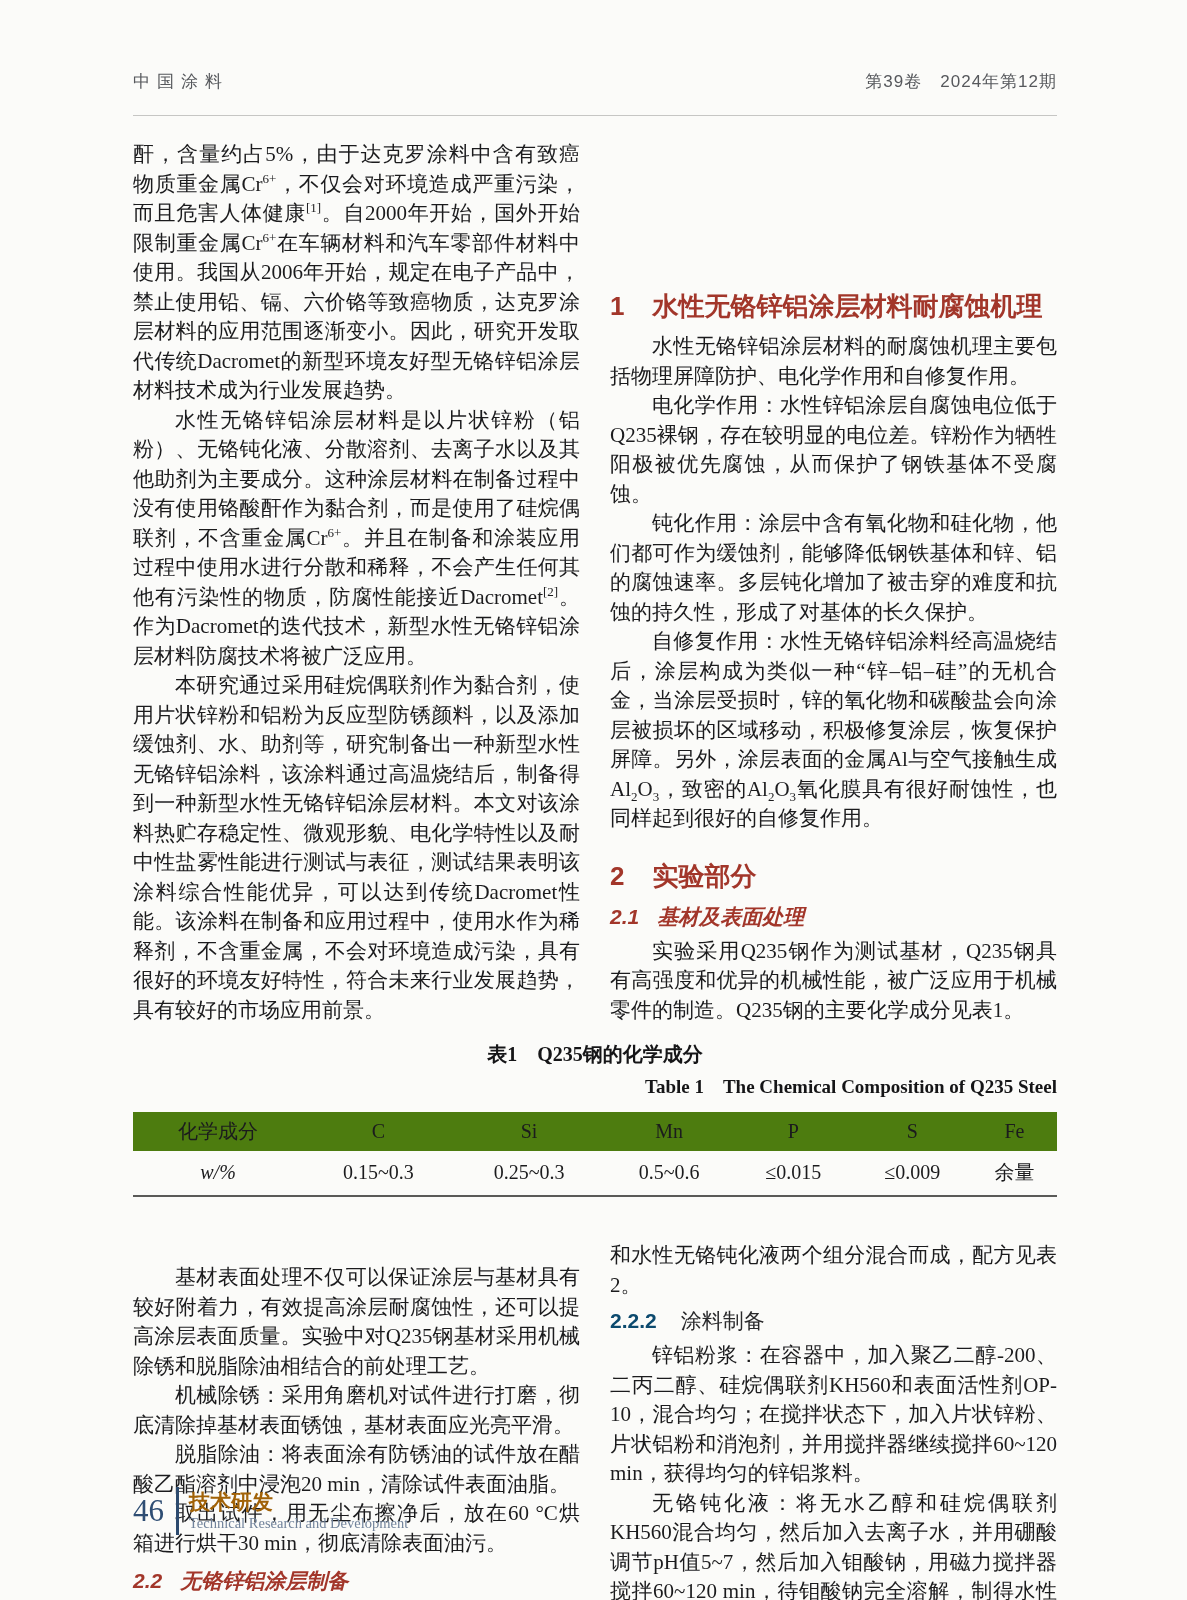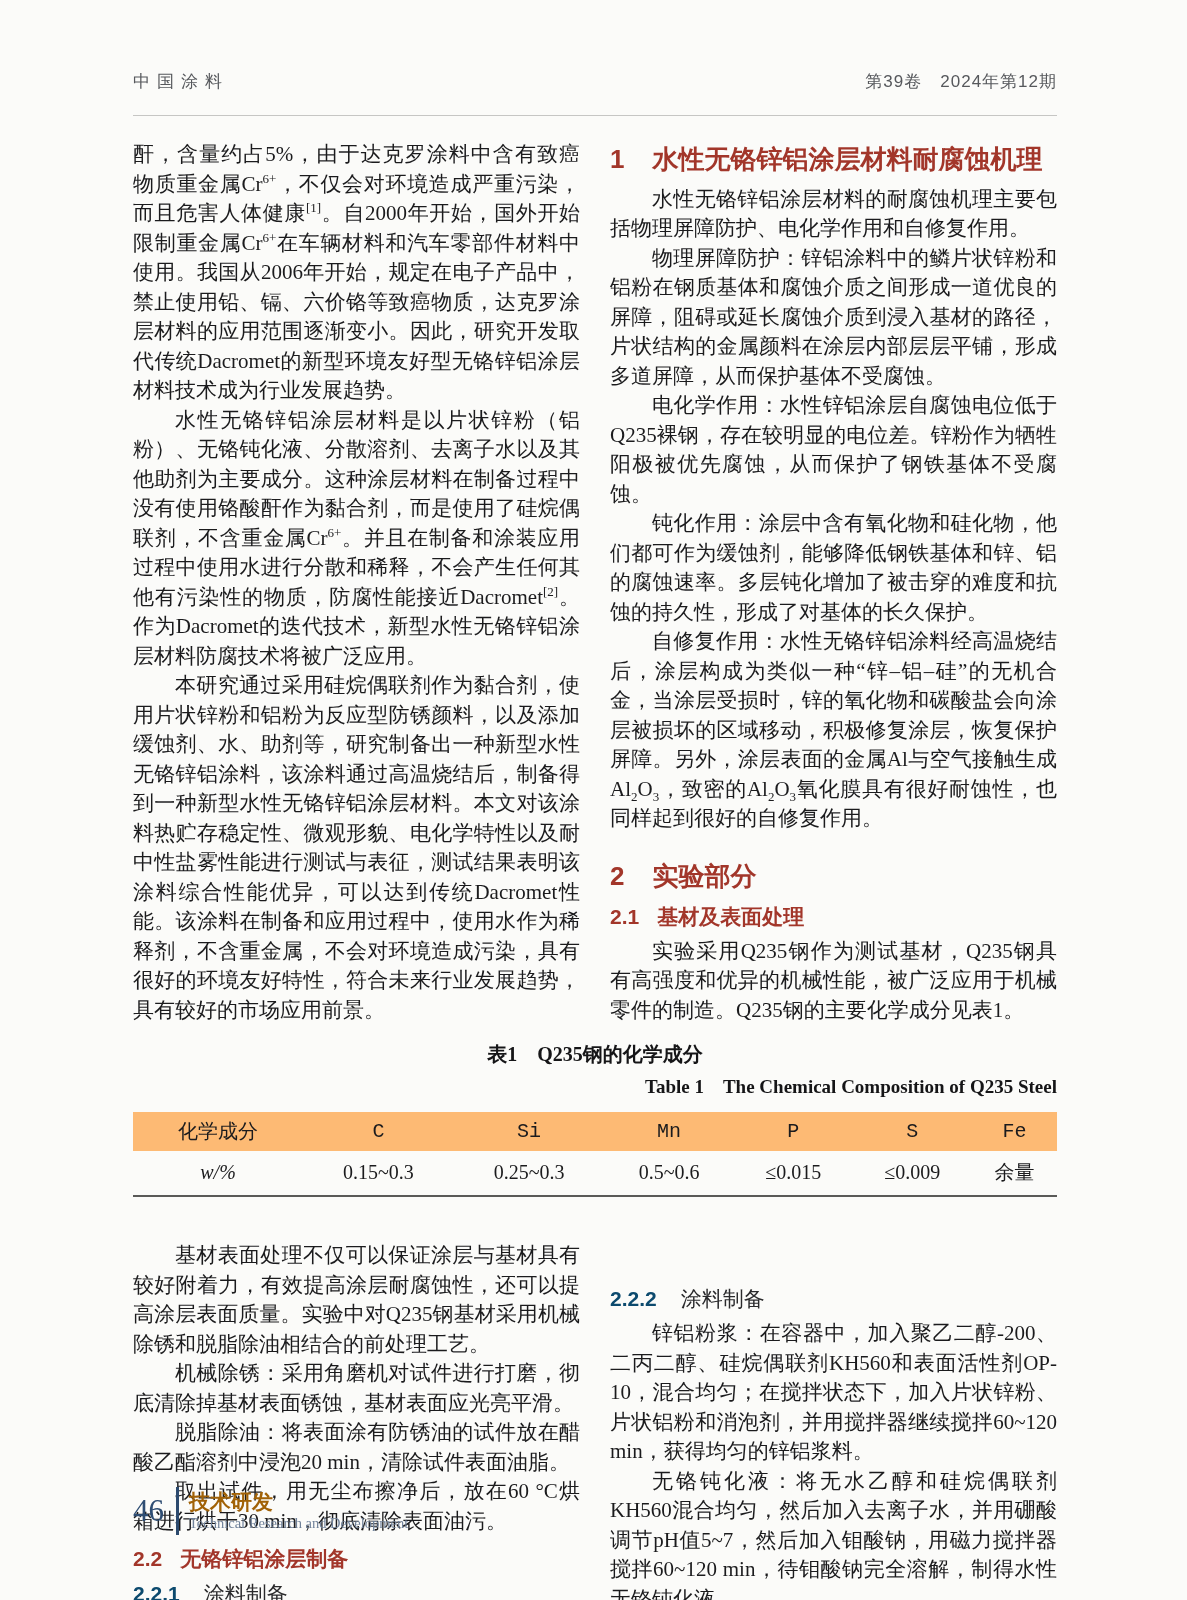--- a/index.html
+++ b/index.html
@@ -31,36 +31,36 @@
   .h-sec{
     font-family:"Liberation Sans","DejaVu Sans",sans-serif;
     color:#a2362a;font-weight:bold;font-size:26px;line-height:32px;
     margin:0 0 10px 0;text-align:left;text-indent:0;
   }
   .h-sec .h-num{margin-right:28px;}
   .h-sec.h-sec2{margin-top:26px;}
   .h-sub{
     font-family:"Liberation Sans","DejaVu Sans",sans-serif;
     color:#a2362a;font-weight:bold;font-size:21px;line-height:29px;
-    margin:8px 0 6px 0;text-align:left;text-indent:0;
+    margin:8px 0 6px 0;text-align:left;text-indent:0;font-style:italic;
   }
   .h-sub .h-num{margin-right:18px;}
   .h-sub4{
     font-family:"Liberation Sans","DejaVu Sans",sans-serif;
     font-size:21px;line-height:29px;margin:6px 0;text-align:left;text-indent:0;
   }
   .h-sub4 .h-num{color:#0c4a6e;font-weight:bold;margin-right:24px;}
   .h-sub4 .h-title{color:#2a2a2c;}
 
   .table-block{margin-top:16px;}
   .tbl-title-cn{text-align:center;font-weight:bold;font-size:20px;color:#151517;}
   .tbl-title-en{text-align:right;font-weight:bold;font-size:19px;color:#151517;margin-top:6px;
     font-family:"Liberation Serif","DejaVu Serif",serif;}
   table.chem{width:100%;border-collapse:collapse;margin-top:12px;font-size:20px;}
-  table.chem thead tr{background:#fdba74;font-family:Liberation Mono, monospace;}
+  table.chem thead tr{background:#4d7c0f;}
   table.chem th{font-weight:normal;padding:6px 0;text-align:center;color:#1b1b1d;}
   table.chem td{padding:8px 0 9px;text-align:center;color:#1b1b1d;}
   table.chem tbody tr{border-bottom:2px solid #5a5a58;}
   td.wpct{font-style:italic;}
 
   .page-footer{
     position:absolute;left:133px;top:1487px;
     display:flex;align-items:center;
   }
   .page-num{font-size:31px;color:#2e4d73;font-family:"Liberation Serif","DejaVu Serif",serif;margin-right:12px;}
@@ -85,21 +85,20 @@
       <p class="noindent">酐，含量约占5%，由于达克罗涂料中含有致癌物质重金属Cr<sup>6+</sup>，不仅会对环境造成严重污染，而且危害人体健康<sup>[1]</sup>。自2000年开始，国外开始限制重金属Cr<sup>6+</sup>在车辆材料和汽车零部件材料中使用。我国从2006年开始，规定在电子产品中，禁止使用铅、镉、六价铬等致癌物质，达克罗涂层材料的应用范围逐渐变小。因此，研究开发取代传统Dacromet的新型环境友好型无铬锌铝涂层材料技术成为行业发展趋势。</p>
       <p>水性无铬锌铝涂层材料是以片状锌粉（铝粉）、无铬钝化液、分散溶剂、去离子水以及其他助剂为主要成分。这种涂层材料在制备过程中没有使用铬酸酐作为黏合剂，而是使用了硅烷偶联剂，不含重金属Cr<sup>6+</sup>。并且在制备和涂装应用过程中使用水进行分散和稀释，不会产生任何其他有污染性的物质，防腐性能接近Dacromet<sup>[2]</sup>。作为Dacromet的迭代技术，新型水性无铬锌铝涂层材料防腐技术将被广泛应用。</p>
       <p>本研究通过采用硅烷偶联剂作为黏合剂，使用片状锌粉和铝粉为反应型防锈颜料，以及添加缓蚀剂、水、助剂等，研究制备出一种新型水性无铬锌铝涂料，该涂料通过高温烧结后，制备得到一种新型水性无铬锌铝涂层材料。本文对该涂料热贮存稳定性、微观形貌、电化学特性以及耐中性盐雾性能进行测试与表征，测试结果表明该涂料综合性能优异，可以达到传统Dacromet性能。该涂料在制备和应用过程中，使用水作为稀释剂，不含重金属，不会对环境造成污染，具有很好的环境友好特性，符合未来行业发展趋势，具有较好的市场应用前景。</p>
     </div>
 
     <div class="col">
       <div class="h-sec">
         <span class="h-num">1</span><span>水性无铬锌铝涂层材料耐腐蚀机理</span>
       </div>
       <p>水性无铬锌铝涂层材料的耐腐蚀机理主要包括物理屏障防护、电化学作用和自修复作用。</p>
-      <p>物理屏障防护：锌铝涂料中的鳞片状锌粉和铝粉在钢质基体和腐蚀介质之间形成一道优良的屏障，阻碍或延长腐蚀介质到浸入基材的路径，片状结构的金属颜料在涂层内部层层平铺，形成多道屏障，从而保护基体不受腐蚀。</p>
       <p>电化学作用：水性锌铝涂层自腐蚀电位低于Q235裸钢，存在较明显的电位差。锌粉作为牺牲阳极被优先腐蚀，从而保护了钢铁基体不受腐蚀。</p>
       <p>钝化作用：涂层中含有氧化物和硅化物，他们都可作为缓蚀剂，能够降低钢铁基体和锌、铝的腐蚀速率。多层钝化增加了被击穿的难度和抗蚀的持久性，形成了对基体的长久保护。</p>
       <p>自修复作用：水性无铬锌铝涂料经高温烧结后，涂层构成为类似一种“锌–铝–硅”的无机合金，当涂层受损时，锌的氧化物和碳酸盐会向涂层被损坏的区域移动，积极修复涂层，恢复保护屏障。另外，涂层表面的金属Al与空气接触生成Al<sub>2</sub>O<sub>3</sub>，致密的Al<sub>2</sub>O<sub>3</sub>氧化膜具有很好耐蚀性，也同样起到很好的自修复作用。</p>
       <div class="h-sec h-sec2">
         <span class="h-num">2</span><span>实验部分</span>
       </div>
       <div class="h-sub">
         <span class="h-num">2.1</span><span>基材及表面处理</span>
       </div>
       <p>实验采用Q235钢作为测试基材，Q235钢具有高强度和优异的机械性能，被广泛应用于机械零件的制造。Q235钢的主要化学成分见表1。</p>
@@ -146,20 +145,21 @@
       <div class="h-sub">
         <span class="h-num">2.2</span><span>无铬锌铝涂层制备</span>
       </div>
       <div class="h-sub4">
         <span class="h-num">2.2.1</span><span class="h-title">涂料制备</span>
       </div>
 
     </div>
 
     <div class="col">
+      <p class="noindent">和水性无铬钝化液两个组分混合而成，配方见表2。</p>
       <div class="h-sub4">
         <span class="h-num">2.2.2</span><span class="h-title">涂料制备</span>
       </div>
       <p>锌铝粉浆：在容器中，加入聚乙二醇-200、二丙二醇、硅烷偶联剂KH560和表面活性剂OP-10，混合均匀；在搅拌状态下，加入片状锌粉、片状铝粉和消泡剂，并用搅拌器继续搅拌60~120 min，获得均匀的锌铝浆料。</p>
       <p>无铬钝化液：将无水乙醇和硅烷偶联剂KH560混合均匀，然后加入去离子水，并用硼酸调节pH值5~7，然后加入钼酸钠，用磁力搅拌器搅拌60~120 min，待钼酸钠完全溶解，制得水性无铬钝化液。</p>
 
     </div>
 
   </div>
 

